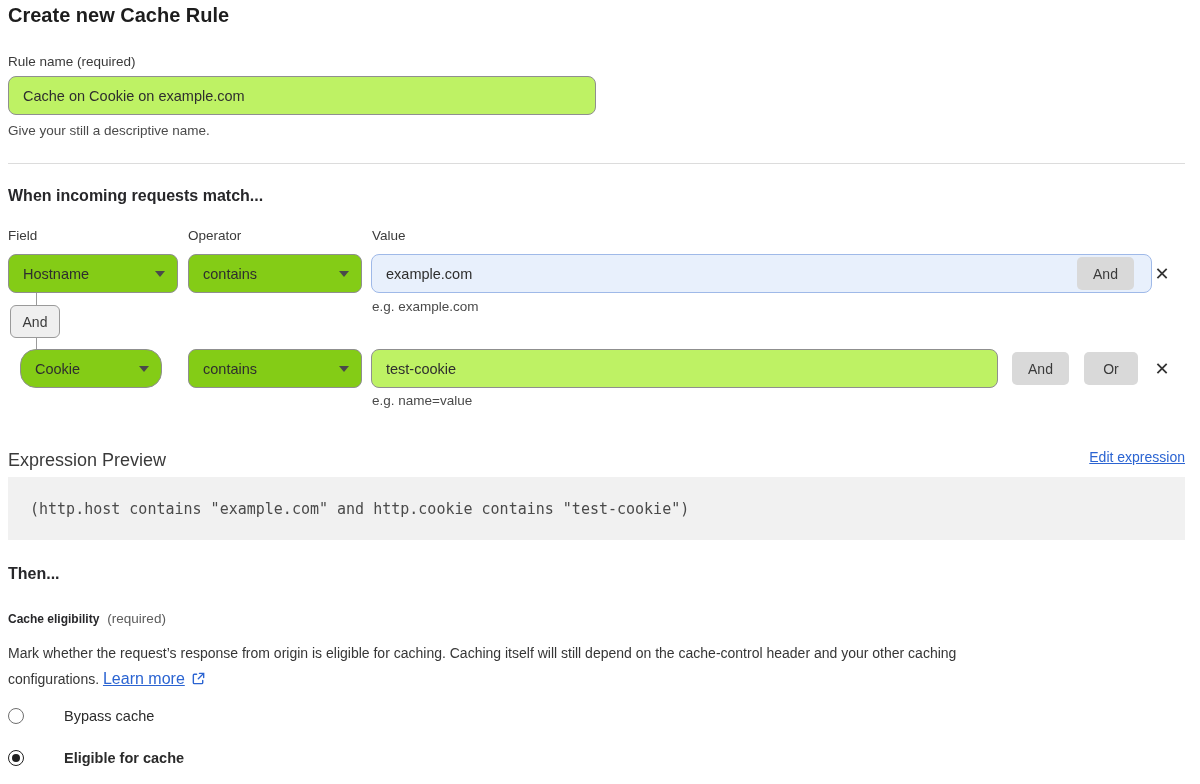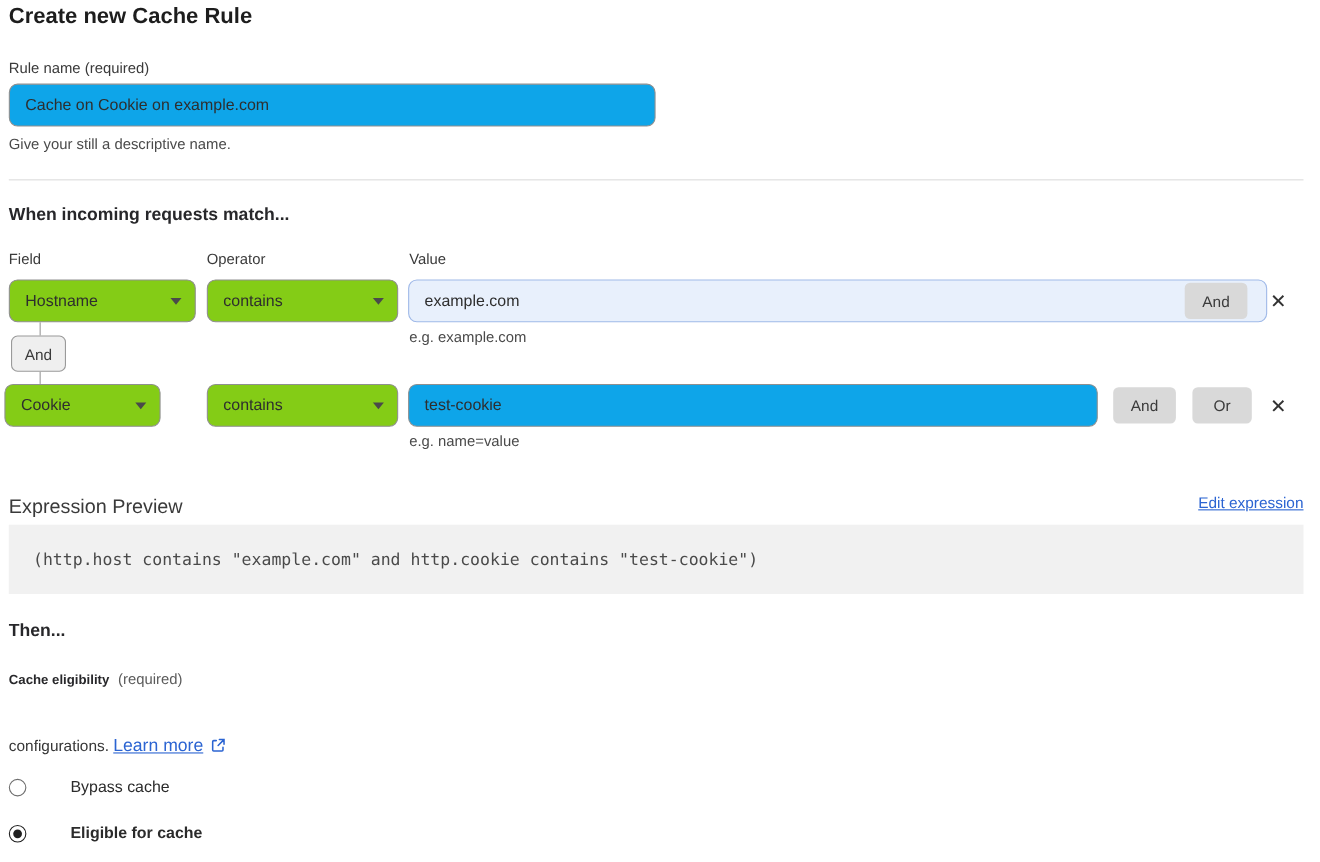--- a/index.html
+++ b/index.html
@@ -7,21 +7,21 @@
   body { font-family: "Liberation Sans", "DejaVu Sans", sans-serif; color: #2e2e2e; position: relative; }
 
   .abs { position: absolute; }
 
   .page-title { left: 8px; top: 4px; font-size: 20px; font-weight: 700; color: #1d1d1d; }
 
   .field-label { font-size: 13.5px; color: #3a3a3a; }
   .help-text { font-size: 13.5px; color: #4a4a4a; }
 
   .text-input {
-    border: 1px solid #8f8f8f; border-radius: 8px; background: #0ea5e9;
+    border: 1px solid #8f8f8f; border-radius: 8px; background: #bef264;
     font-size: 14.5px; color: #2e2e2e; font-family: "Liberation Sans", sans-serif;
     padding: 0 14px; outline: none; display: flex; align-items: center;
   }
   .text-input.highlight { background: #e8f0fc; border-color: #9fb9e8; }
 
   .divider { left: 8px; top: 163px; width: 1177px; height: 1px; background: #dcdcdc; }
 
   .section-heading { font-size: 16px; font-weight: 700; color: #27272a; }
 
   .select-box {
@@ -106,21 +106,21 @@
 <button class="abs gray-btn" style="left:1077px; top:257px; width:57px;">And</button>
 <button class="abs close-btn" style="left:1150px; top:262px;">
   <span>✕</span>
 </button>
 <div class="abs help-text" style="left:372px; top:299px;">e.g. example.com</div>
 
 <div class="abs connector-line" style="top:293px; height:12px;"></div>
 <button class="abs connector-btn" style="left:10px; top:305px;">And</button>
 <div class="abs connector-line" style="top:338px; height:11px;"></div>
 
-<div class="abs select-box" style="left:4px; top:349px; width:142px;">
+<div class="abs select-box" style="left:20px; top:349px; width:142px;border-radius:16px;">
   <span>Cookie</span>
   <span class="caret"></span>
 </div>
 <div class="abs select-box" style="left:188px; top:349px; width:174px;">
   <span>contains</span>
   <span class="caret"></span>
 </div>
 <div class="abs text-input" style="left:371px; top:349px; width:627px; height:39px;">test-cookie</div>
 <button class="abs gray-btn" style="left:1012px; top:352px; width:57px;">And</button>
 <button class="abs gray-btn" style="left:1084px; top:352px; width:54px;">Or</button>
@@ -135,21 +135,21 @@
   <span class="code-text">(http.host contains "example.com" and http.cookie contains "test-cookie")</span>
 </div>
 
 <div class="abs section-heading" style="left:8px; top:565px;">Then...</div>
 
 <div class="abs" style="left:8px; top:609px;">
   <span class="subsection-heading">Cache eligibility</span><span class="required-note">(required)</span>
 </div>
 
 <div class="abs para" style="left:8px; top:641px; width:1180px;">
-  <br>
+  <span>Mark whether the request’s response from origin is eligible for caching. Caching itself will still depend on the cache-control header and your other caching</span><br>
   <span>configurations.</span>
   <a class="link" style="font-size:16px;">Learn more</a><span class="ext-icon"><svg width="15" height="15" viewBox="0 0 16 16" fill="none">
         <path d="M6 3.5H3.5a1 1 0 0 0-1 1v8a1 1 0 0 0 1 1h8a1 1 0 0 0 1-1V10" stroke="#2b64d2" stroke-width="1.5" stroke-linecap="round"></path>
         <path d="M9 2.5h4.5V7M13.2 2.8 7.8 8.2" stroke="#2b64d2" stroke-width="1.5" stroke-linecap="round"></path>
       </svg></span>
 </div>
 
 <div class="abs radio-row" style="left:0px; top:708px;">
   <span class="radio-circle"></span>
   <span class="radio-label">Bypass cache</span>

